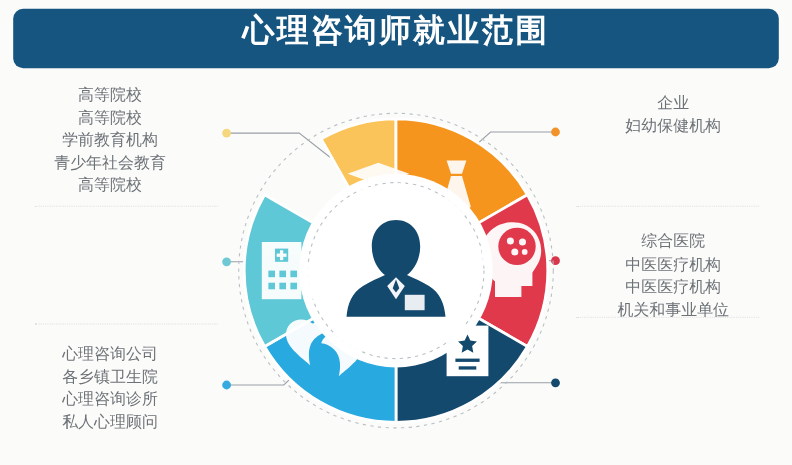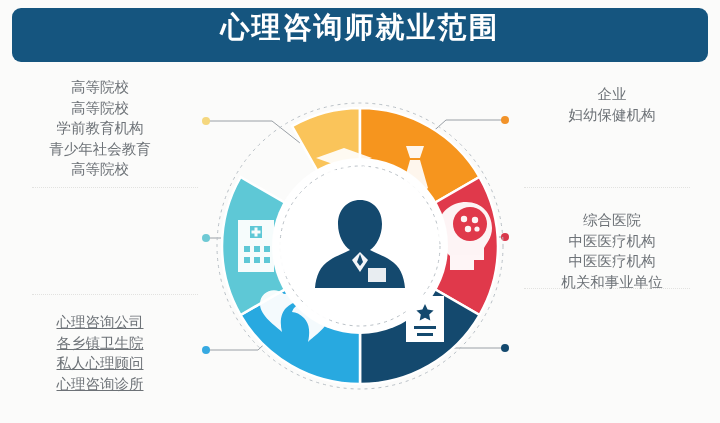--- a/index.html
+++ b/index.html
@@ -24,21 +24,21 @@
   }
 
   
   .txtblock{position:absolute;text-align:center;color:#6d7277;
     font-size:14.5px;line-height:20.5px;white-space:nowrap;}
   .txtblock div{font-weight:500;}
   .left-col{width:200px;left:0;}
   .right-col{width:200px;left:512px;}
   .tb1{top:77px;}
   .tb2{top:205px;}
-  .tb3{top:312px;text-decoration:underline;}
+  .tb3{top:312px;}
   .rb1{top:84px;text-align:center;}
   .rb2{top:210px;}
   .rb3{top:305px;}
 
   
   .divider{position:absolute;height:0;border-top:1px dotted #e2e2e0;}
   .dv-l1{left:32px;top:187px;width:166px;}
   .dv-l2{left:32px;top:294px;width:166px;}
   .dv-r1{left:524px;top:187px;width:166px;}
   .dv-r2{left:524px;top:288px;width:166px;}
@@ -70,22 +70,22 @@
     <div>高等院校</div>
     <div>学前教育机构</div>
     <div>青少年社会教育</div>
     <div>高等院校</div>
   </div>
 
 
   <div class="txtblock left-col tb3">
     <div>心理咨询公司</div>
     <div>各乡镇卫生院</div>
+    <div>心理咨询诊所</div>
     <div>私人心理顾问</div>
-    <div>心理咨询诊所</div>
   </div>
 
   <div class="txtblock right-col rb1">
     <div>企业</div>
     <div>妇幼保健机构</div>
   </div>
 
   <div class="txtblock right-col rb2">
     <div>综合医院</div>
     <div>中医医疗机构</div>

